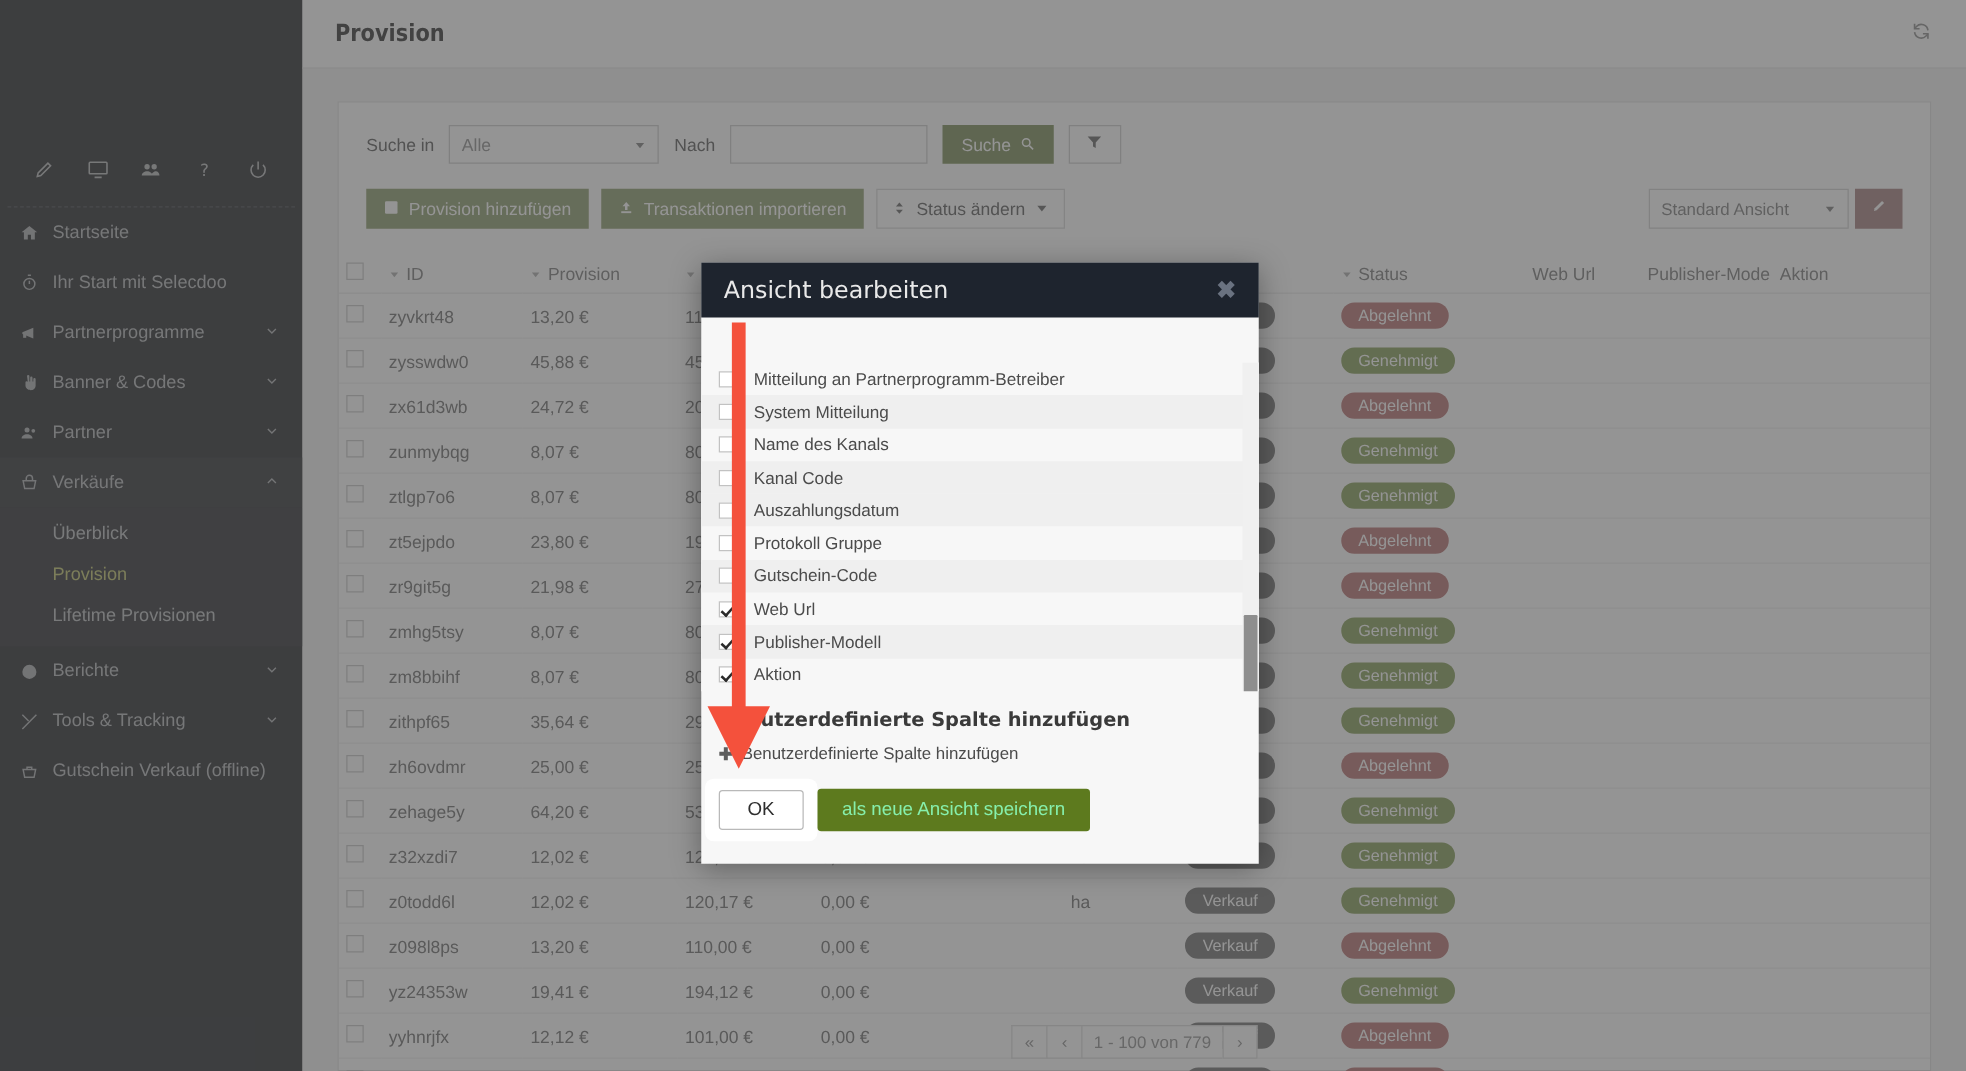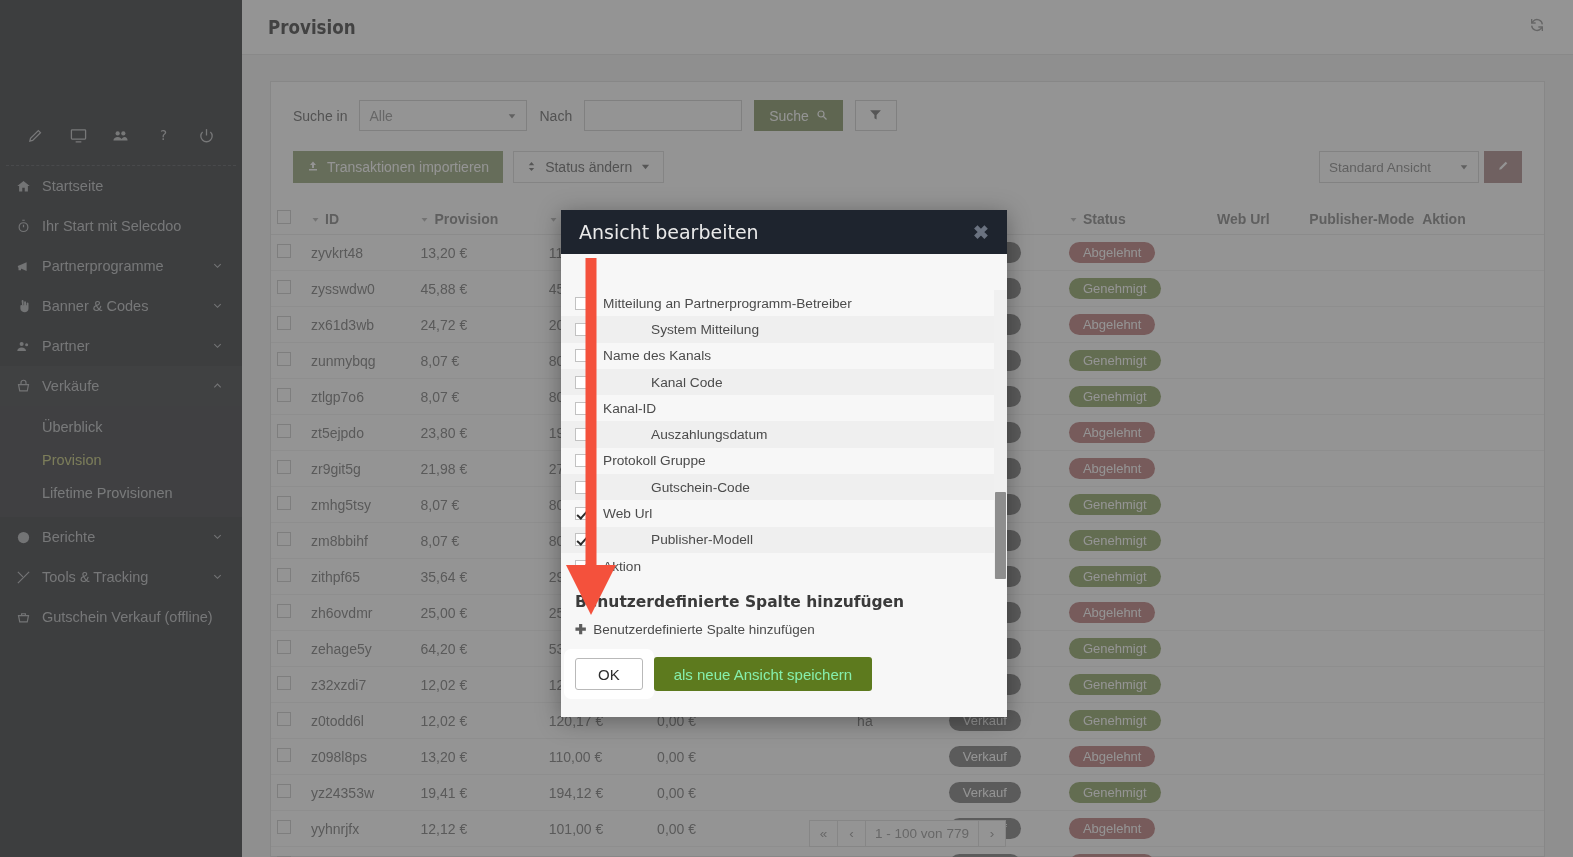--- a/index.html
+++ b/index.html
@@ -149,21 +149,21 @@
   .view-edit {
     width: 38px; height: 32px; background: #b08e8e; color: #fff;
     display: flex; align-items: center; justify-content: center;
     margin-left: 5px;
   }
   .view-edit svg { width: 13px; height: 13px; }
 
   
   table.grid { width: 100%; border-collapse: collapse; margin-top: 20px; }
   table.grid th {
-    text-align: left; font-weight: 700; font-size: 14px; color: #8a8a8a;
+    text-align: left; font-weight: 400; font-size: 14px; color: #8a8a8a;
     padding: 7px 6px; border-bottom: 1px solid #ececec; white-space: nowrap;
   }
   table.grid th .thchev { display: inline-block; margin-right: 5px; color: #b7b7b7; }
   table.grid th .thchev svg { width: 9px; height: 9px; }
   table.grid td {
     font-size: 14px; color: #7e7e7e; padding: 7px 6px;
     border-bottom: 1px solid #f1f1f1; white-space: nowrap;
   }
   .cbx {
     width: 14px; height: 14px; border: 1px solid #cfcfcf; background: #fff;
@@ -207,21 +207,21 @@
   .modal-x { margin-left: auto; color: #6a7280; font-size: 19px; font-weight: 700; }
   .modal-body {
     position: relative; background: #f7f7f7;
     max-height: 330px; overflow: hidden; padding: 0; margin-top: 36px;
   }
   .col-list { padding: 0; }
   .col-row {
     display: flex; align-items: center; height: 26.3px;
     padding-left: 14px; font-size: 13.7px; color: #4b4b4b;
   }
-  .col-row.zebra { background: #efefef; gap: 48px; }
+  .col-row.zebra { background: #efefef; }
   .col-row .rowbox {
     width: 13px; height: 13px; border: 1px solid #c2c2c2; background: #fff;
     flex: 0 0 13px; margin-right: 15px; position: relative;
   }
   .col-row .rowbox.checked::after {
     content: ""; position: absolute; left: 3px; top: 1px;
     width: 4px; height: 8px; border: solid #2b2b2b;
     border-width: 0 2px 2px 0; transform: rotate(42deg);
   }
   .modal-scroll {
@@ -481,20 +481,28 @@
           <div class="btn-out">
             <span>
               <svg viewBox="0 0 24 24" fill="currentColor">
                   <polygon points="2,4 22,4 14,13 14,21 10,19 10,13"></polygon>
                 </svg>
             </span>
           </div>
         </div>
 
         <div class="actionrow">
+          <button class="btn-sage">
+            <span>
+              <svg viewBox="0 0 24 24" fill="currentColor">
+                  <rect x="2" y="2" width="20" height="20" rx="2"></rect>
+                </svg>
+            </span>
+            <span>Provision hinzufügen</span>
+          </button>
           <button class="btn-sage">
             <span>
               <svg viewBox="0 0 24 24" fill="currentColor">
                   <path d="M12 3l6 7h-4v6h-4v-6H6z"></path>
                   <rect x="4" y="18" width="16" height="3"></rect>
                 </svg>
             </span>
             <span>Transaktionen importieren</span>
           </button>
           <button class="btn-light">
@@ -832,24 +840,20 @@
             <span>System Mitteilung</span>
           </div>
           <div class="col-row">
             <span class="rowbox"></span>
             <span>Name des Kanals</span>
           </div>
           <div class="col-row zebra">
             <span class="rowbox"></span>
             <span>Kanal Code</span>
           </div>
-          <div class="col-row">
-            <span class="rowbox"></span>
-            <span>Kanal-ID</span>
-          </div>
           <div class="col-row zebra">
             <span class="rowbox"></span>
             <span>Auszahlungsdatum</span>
           </div>
           <div class="col-row">
             <span class="rowbox"></span>
             <span>Protokoll Gruppe</span>
           </div>
           <div class="col-row zebra">
             <span class="rowbox"></span>

